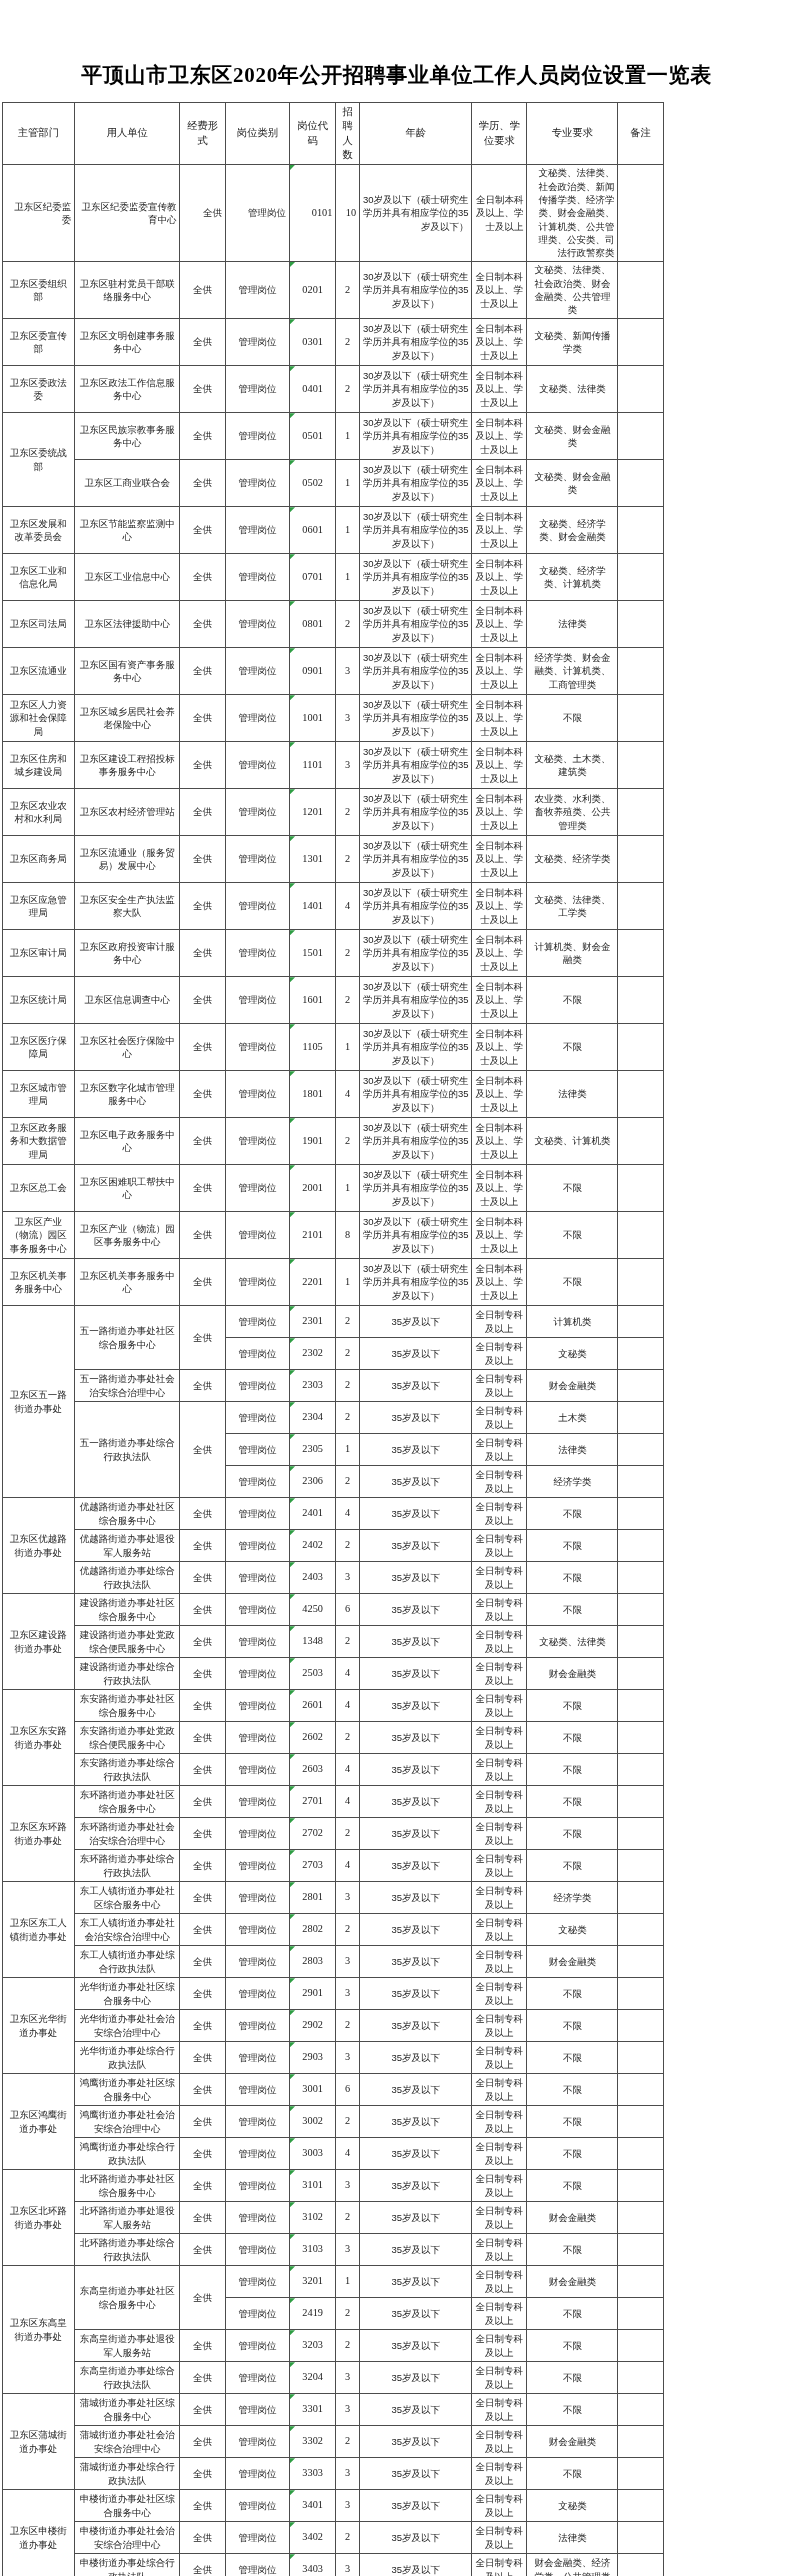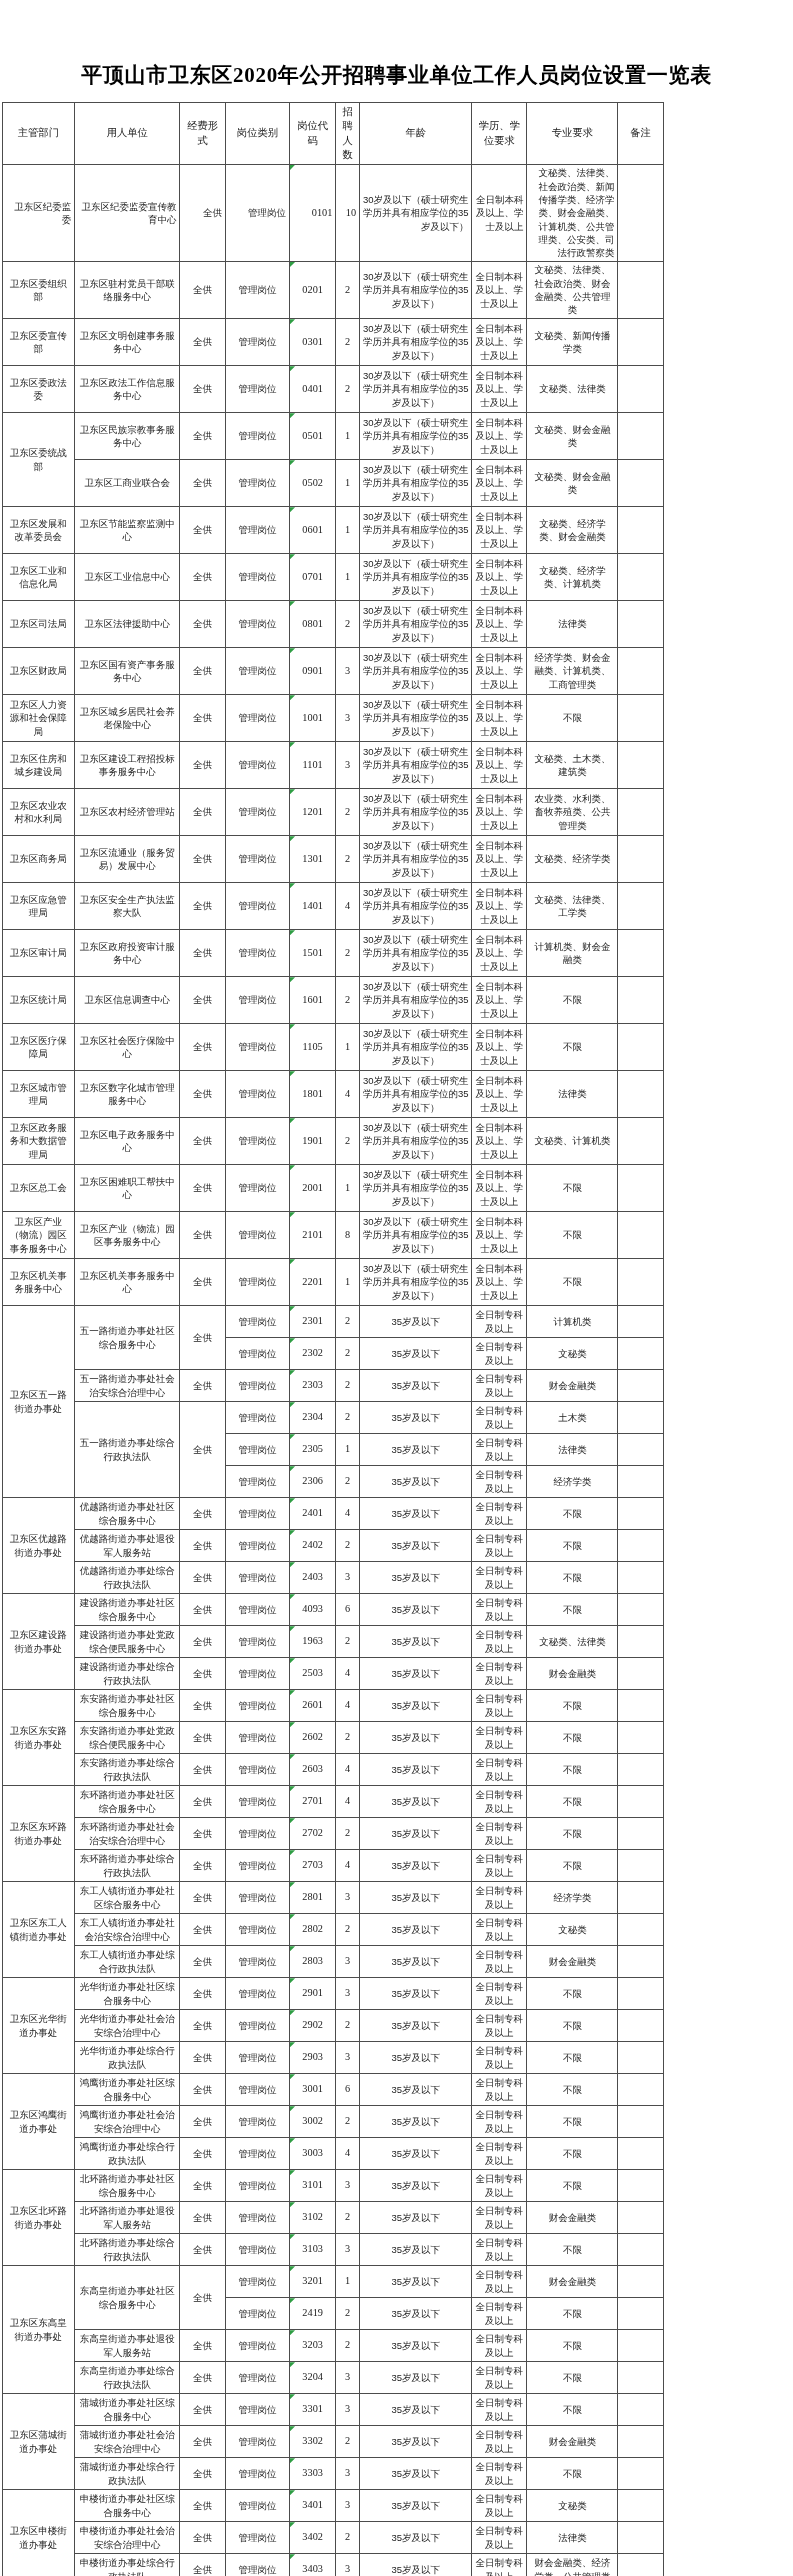--- a/index.html
+++ b/index.html
@@ -192,21 +192,21 @@
           <td class="col2"><span>全供</span></td>
           <td class="col3"><span>管理岗位</span></td>
           <td class="col4"><span class="tri"></span><span>0801</span></td>
           <td class="col5"><span>2</span></td>
           <td class="col6"><span>30岁及以下（硕士研究生学历并具有相应学位的35岁及以下）</span></td>
           <td class="col7"><span>全日制本科及以上、学士及以上</span></td>
           <td class="col8"><span>法律类</span></td>
           <td class="col9"><span></span></td>
         </tr>
         <tr class="r-long g">
-          <td class="col0"><span>卫东区财政局</span></td>
+          <td class="col0"><span>卫东区流通业</span></td>
           <td class="col1"><span>卫东区国有资产事务服务中心</span></td>
           <td class="col2"><span>全供</span></td>
           <td class="col3"><span>管理岗位</span></td>
           <td class="col4"><span class="tri"></span><span>0901</span></td>
           <td class="col5"><span>3</span></td>
           <td class="col6"><span>30岁及以下（硕士研究生学历并具有相应学位的35岁及以下）</span></td>
           <td class="col7"><span>全日制本科及以上、学士及以上</span></td>
           <td class="col8"><span>经济学类、财会金融类、计算机类、工商管理类</span></td>
           <td class="col9"><span></span></td>
         </tr>
@@ -459,32 +459,32 @@
           <td class="col6"><span>35岁及以下</span></td>
           <td class="col7"><span>全日制专科及以上</span></td>
           <td class="col8"><span>不限</span></td>
           <td class="col9"><span></span></td>
         </tr>
         <tr class="r-short g">
           <td class="col0" rowspan="3"><span>卫东区建设路街道办事处</span></td>
           <td class="col1"><span>建设路街道办事处社区综合服务中心</span></td>
           <td class="col2"><span>全供</span></td>
           <td class="col3"><span>管理岗位</span></td>
-          <td class="col4"><span class="tri"></span><span>4093</span></td>
+          <td class="col4"><span class="tri"></span><span>4250</span></td>
           <td class="col5"><span>6</span></td>
           <td class="col6"><span>35岁及以下</span></td>
           <td class="col7"><span>全日制专科及以上</span></td>
           <td class="col8"><span>不限</span></td>
           <td class="col9"><span></span></td>
         </tr>
         <tr class="r-short">
           <td class="col1"><span>建设路街道办事处党政综合便民服务中心</span></td>
           <td class="col2"><span>全供</span></td>
           <td class="col3"><span>管理岗位</span></td>
-          <td class="col4"><span class="tri"></span><span>1963</span></td>
+          <td class="col4"><span class="tri"></span><span>1348</span></td>
           <td class="col5"><span>2</span></td>
           <td class="col6"><span>35岁及以下</span></td>
           <td class="col7"><span>全日制专科及以上</span></td>
           <td class="col8"><span>文秘类、法律类</span></td>
           <td class="col9"><span></span></td>
         </tr>
         <tr class="r-short">
           <td class="col1"><span>建设路街道办事处综合行政执法队</span></td>
           <td class="col2"><span>全供</span></td>
           <td class="col3"><span>管理岗位</span></td>

